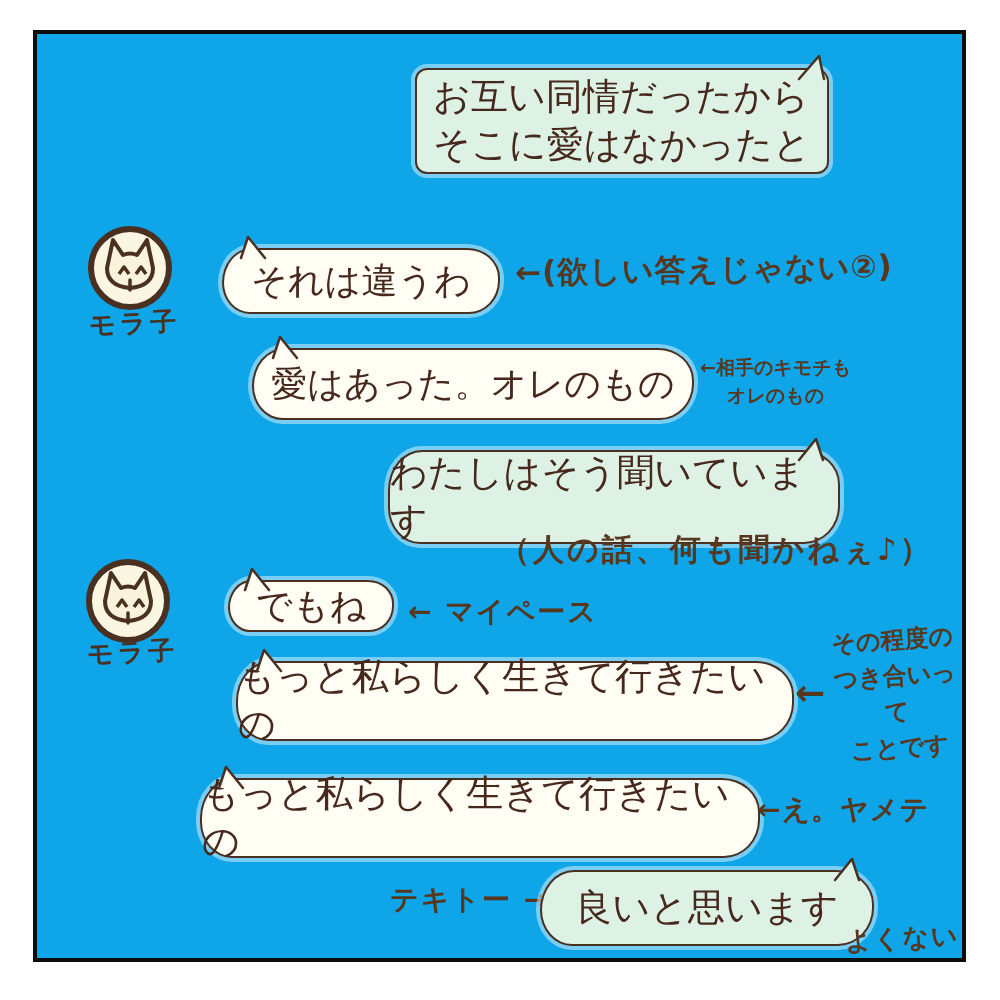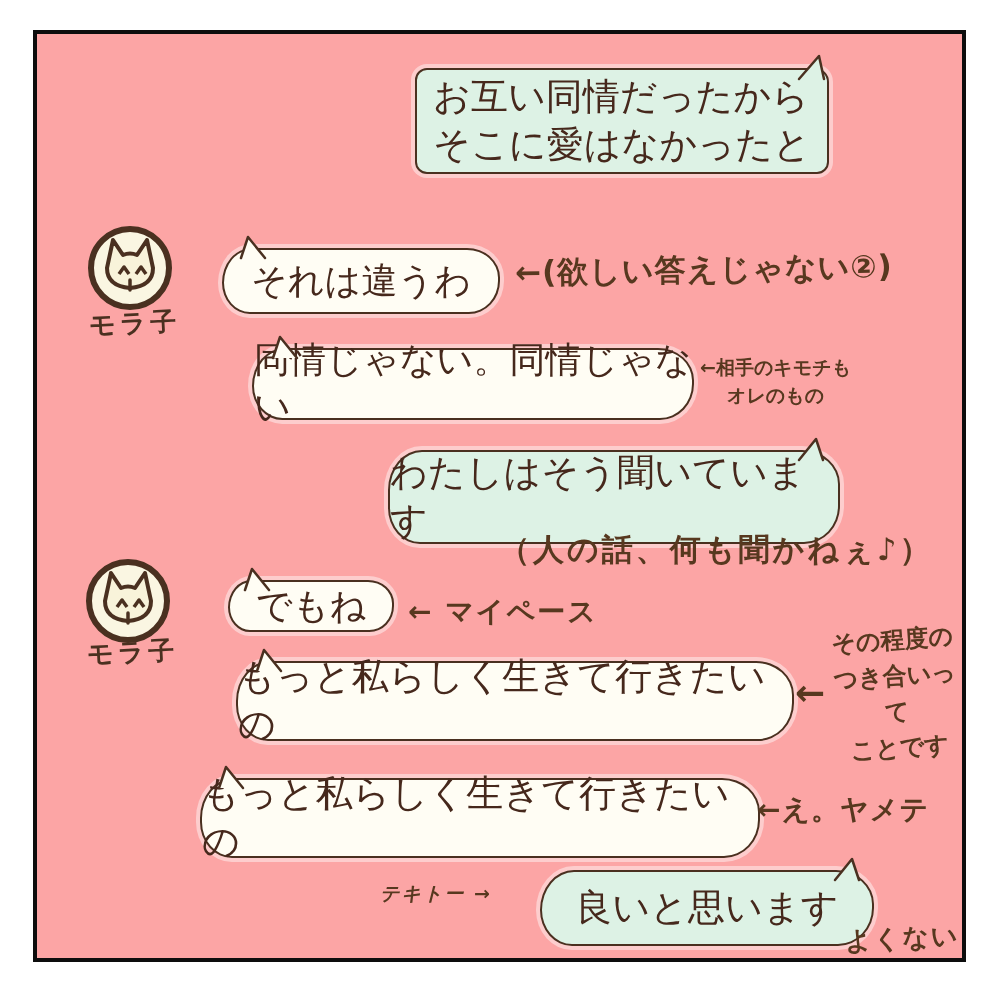--- a/index.html
+++ b/index.html
@@ -3,21 +3,21 @@
 <meta charset="utf-8">
 <style>
   html,body{margin:0;padding:0;}
   body{
     width:1000px;height:1000px;position:relative;background:#ffffff;
     font-family:"Liberation Serif","DejaVu Serif",serif;
     overflow:hidden;
   }
   .panel{
     position:absolute;left:33px;top:30px;width:933px;height:932px;
-    background:#fca5a5;border:4px solid #0d0d0d;box-sizing:border-box;
+    background:#0ea5e9;border:4px solid #0d0d0d;box-sizing:border-box;
   }
   
   .bubble{
     position:absolute;box-sizing:border-box;
     border:2.5px solid #4a3020;
     display:flex;align-items:center;justify-content:center;
     color:#46281c;
     box-shadow:0 0 0 4px rgba(255,255,255,.45);
     white-space:pre-line;line-height:1.3;
   }
@@ -72,21 +72,21 @@
       <path d="M3 23 L10 2 L27 23"></path>
     </svg>
     <span class="txt">それは違うわ</span>
   </div>
   <div class="hand" style="left:478px;top:216px;font-size:31px;letter-spacing:1px;transform:rotate(-1deg);">←(欲しい答えじゃない②)</div>
 
   <div class="bubble white r-pill" style="left:215px;top:314px;width:442px;height:72px;font-size:36px;">
     <svg class="tail tail-white" style="left:16px;top:-15px;" width="30" height="24" viewBox="0 0 30 24">
       <path d="M3 23 L10 2 L27 23"></path>
     </svg>
-    <span class="txt">同情じゃない。同情じゃない</span>
+    <span class="txt">愛はあった。オレのもの</span>
   </div>
   <div class="hand" style="left:663px;top:320px;font-size:19px;text-align:center;line-height:1.45;">←相手のキモチも
 オレのもの</div>
 
   <div class="bubble green r-pill" style="left:351px;top:416px;width:452px;height:94px;font-size:37px;">
     <svg class="tail tail-green" style="right:12px;top:-15px;" width="30" height="24" viewBox="0 0 30 24">
       <path d="M3 23 L20 2 L27 23"></path>
     </svg>
     <span class="txt">わたしはそう聞いています</span>
   </div>
@@ -121,21 +121,21 @@
 ことです</div>
 
   <div class="bubble white r-pill" style="left:163px;top:744px;width:560px;height:80px;font-size:37px;">
     <svg class="tail tail-white" style="left:14px;top:-15px;" width="30" height="24" viewBox="0 0 30 24">
       <path d="M3 23 L10 2 L27 23"></path>
     </svg>
     <span class="txt">もっと私らしく生きて行きたいの</span>
   </div>
   <div class="hand" style="left:720px;top:758px;font-size:28px;letter-spacing:1px;">←え。ヤメテ</div>
 
-  <div class="hand" style="left:343px;top:848px;font-size:19px;letter-spacing:2px;font-style:italic;">テキトー →</div>
+  <div class="hand" style="left:353px;top:848px;font-size:28px;letter-spacing:2px;">テキトー →</div>
   <div class="bubble green r-pill" style="left:503px;top:836px;width:334px;height:76px;font-size:37px;">
     <svg class="tail tail-green" style="right:10px;top:-15px;" width="30" height="24" viewBox="0 0 30 24">
       <path d="M3 23 L20 2 L27 23"></path>
     </svg>
     <span class="txt">良いと思います</span>
   </div>
   <div class="hand" style="left:808px;top:888px;font-size:26px;letter-spacing:2px;transform:rotate(-3deg);">よくない</div>
 
 </div>
 

